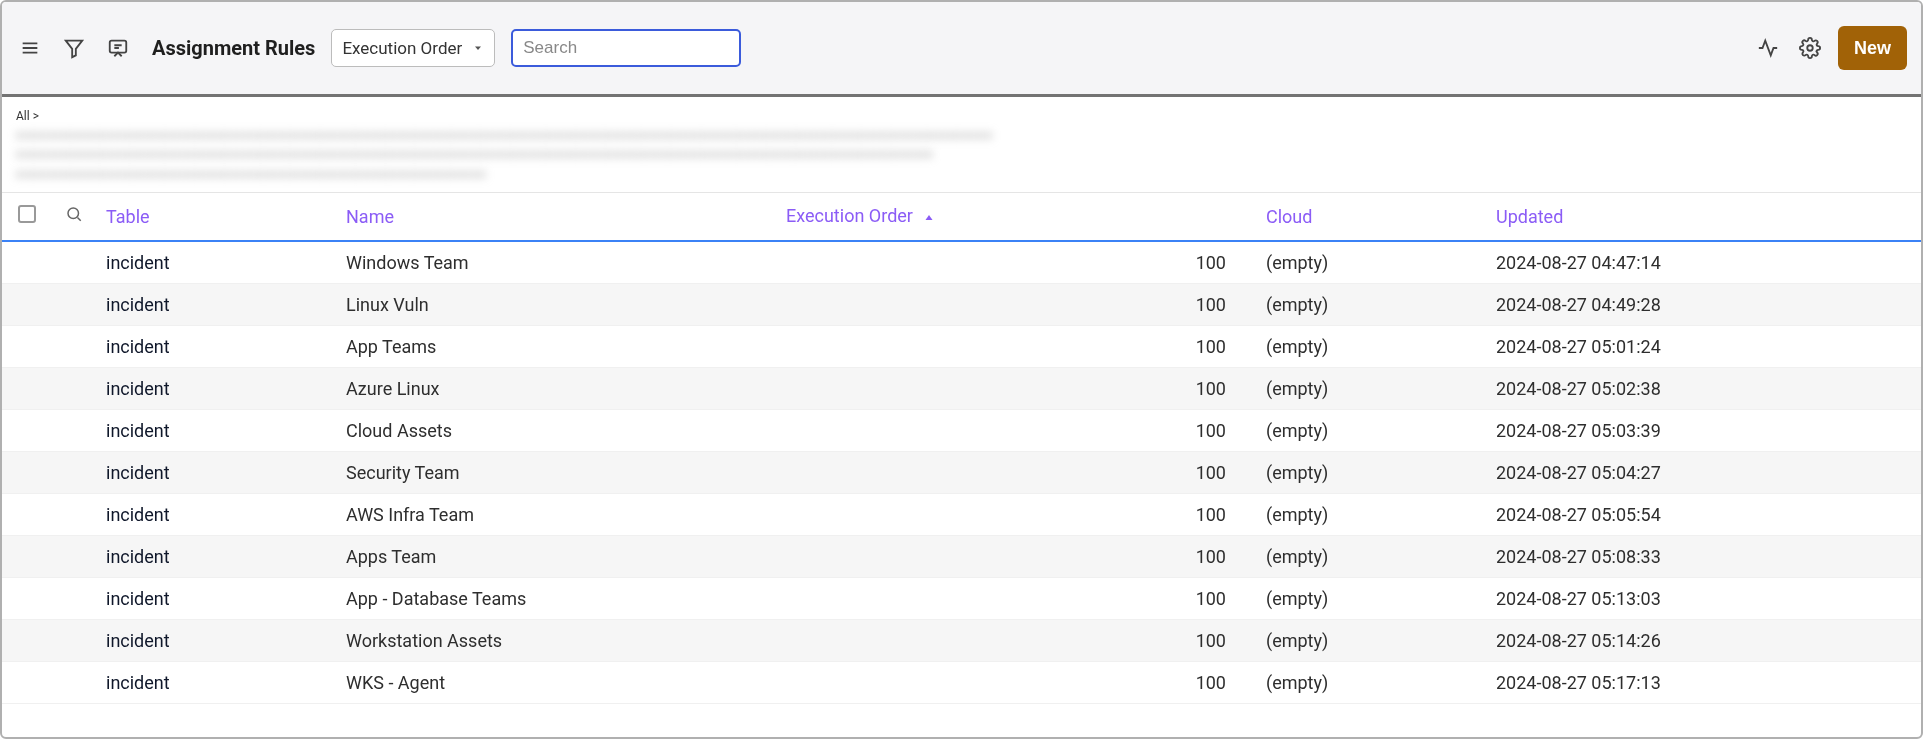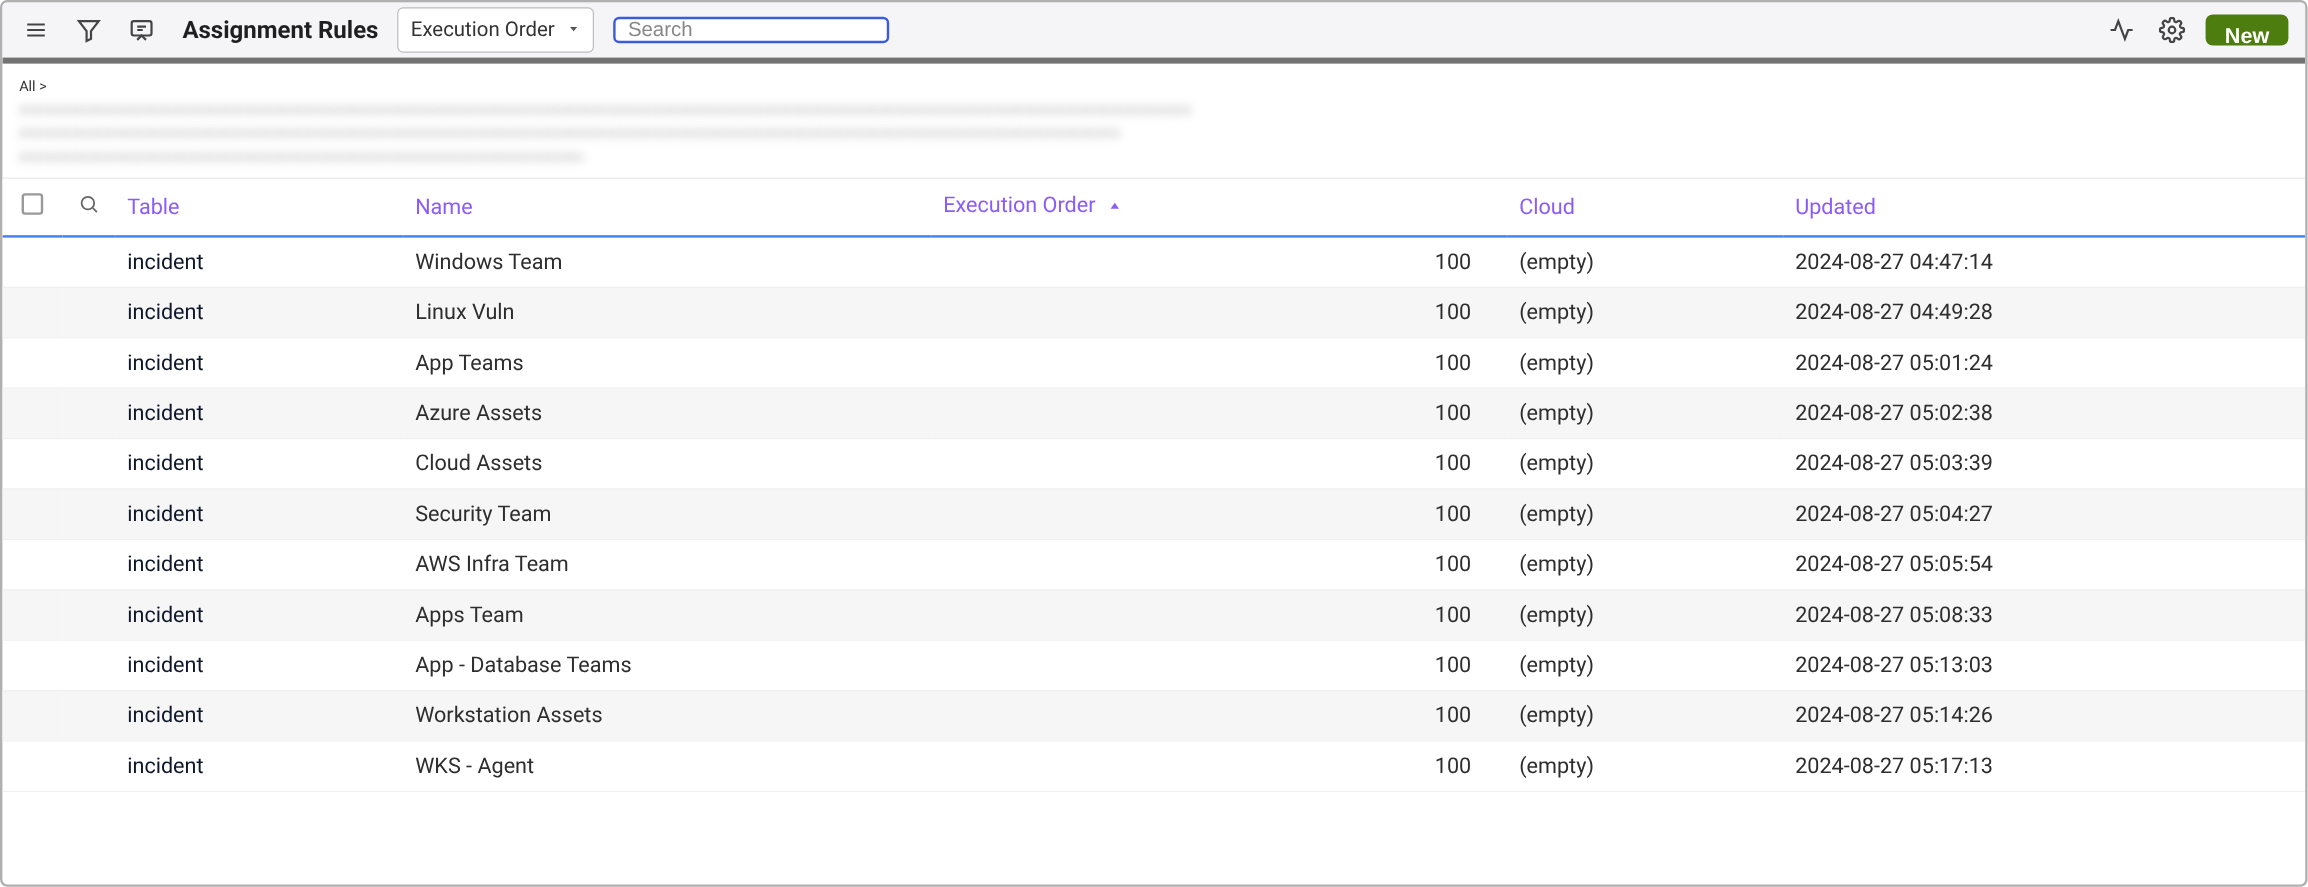--- a/index.html
+++ b/index.html
@@ -10,23 +10,23 @@
       background: #fff;
       border: 2px solid #b0b0b0;
       border-radius: 6px;
       width: 1923px;
       height: 739px;
       overflow: hidden;
     }
     .toolbar {
       display: flex;
       align-items: center;
-      padding: 4px 14px;
+      padding: 24px 14px;
       background: #f5f5f7;
-      border-bottom: 5px solid #737373;
+      border-bottom: 3px solid #737373;
       gap: 12px;
     }
     .toolbar-left {
       display: flex;
       align-items: center;
       gap: 16px;
     }
     .toolbar-right {
       margin-left: auto;
       display: flex;
@@ -60,21 +60,21 @@
       font-size: 17px;
       color: #333;
       gap: 6px;
       height: 38px;
     }
     .select .caret { margin-left: 4px; color: #555; }
     .search-input {
       border: 2px solid #3b5bdb;
       border-radius: 5px;
       padding: 6px 10px;
-      height: 22px;
+      height: 38px;
       width: 230px;
       font-size: 17px;
       outline: none;
       color: #333;
     }
     .search-input::placeholder { color: #888; }
     .actions-select {
       border: 1px solid #bcbcbc;
       border-radius: 5px;
       background: #fff;
@@ -82,29 +82,29 @@
       font-size: 17px;
       height: 38px;
       width: 290px;
       display: flex;
       align-items: center;
       justify-content: space-between;
       cursor: pointer;
       color: #333;
     }
     .new-btn {
-      background: #4d7c0f;
+      background: #a16207;
       color: #fff;
       border: none;
       border-radius: 6px;
       padding: 8px 16px;
       font-size: 18px;
       font-weight: 600;
       cursor: pointer;
-      height: 26px;
+      height: 44px;
     }
     .breadcrumb {
       padding: 10px 14px 8px 14px;
       font-size: 12px;
       color: #333;
       border-bottom: 1px solid #e5e5e5;
       line-height: 1.6;
     }
     .breadcrumb-prefix { margin-right: 6px; }
     .blurred {
@@ -281,21 +281,21 @@
         <td><span class="link">incident</span></td>
         <td>App Teams</td>
         <td class="col-order-val">100</td>
         <td>(empty)</td>
         <td>2024-08-27 05:01:24</td>
       </tr>
       <tr>
         <td class="col-sel"></td>
         <td class="col-search"></td>
         <td><span class="link">incident</span></td>
-        <td>Azure Assets</td>
+        <td>Azure Linux</td>
         <td class="col-order-val">100</td>
         <td>(empty)</td>
         <td>2024-08-27 05:02:38</td>
       </tr>
       <tr>
         <td class="col-sel"></td>
         <td class="col-search"></td>
         <td><span class="link">incident</span></td>
         <td>Cloud Assets</td>
         <td class="col-order-val">100</td>

